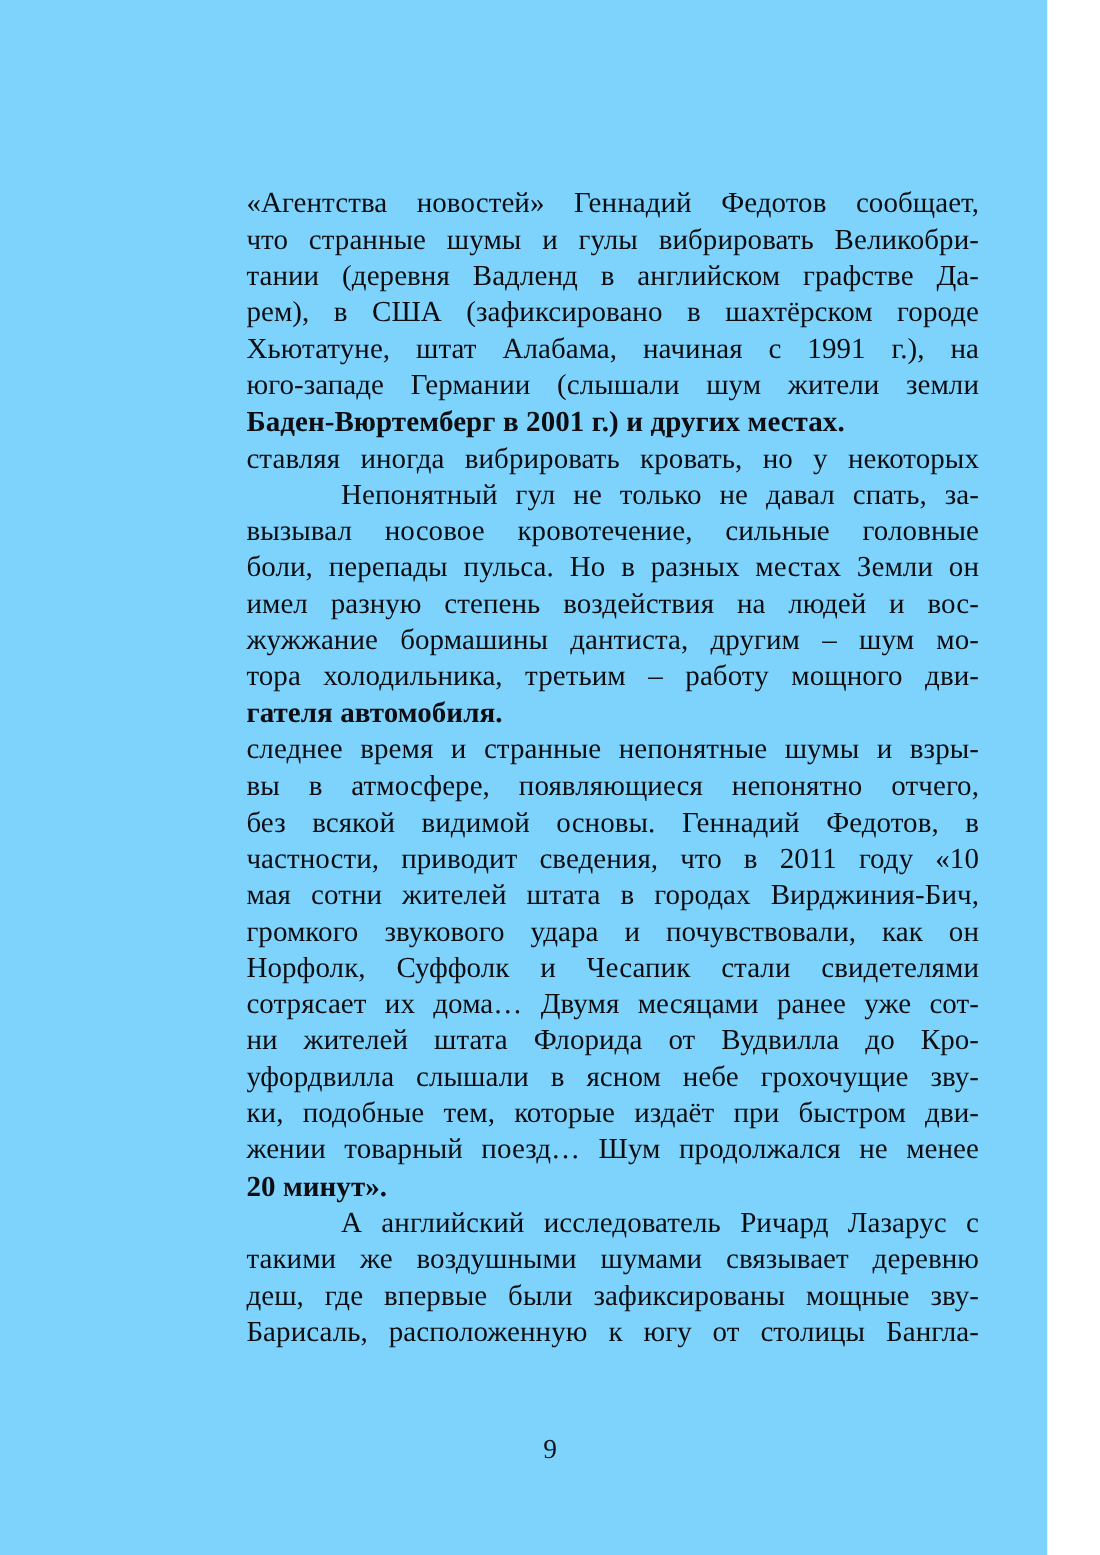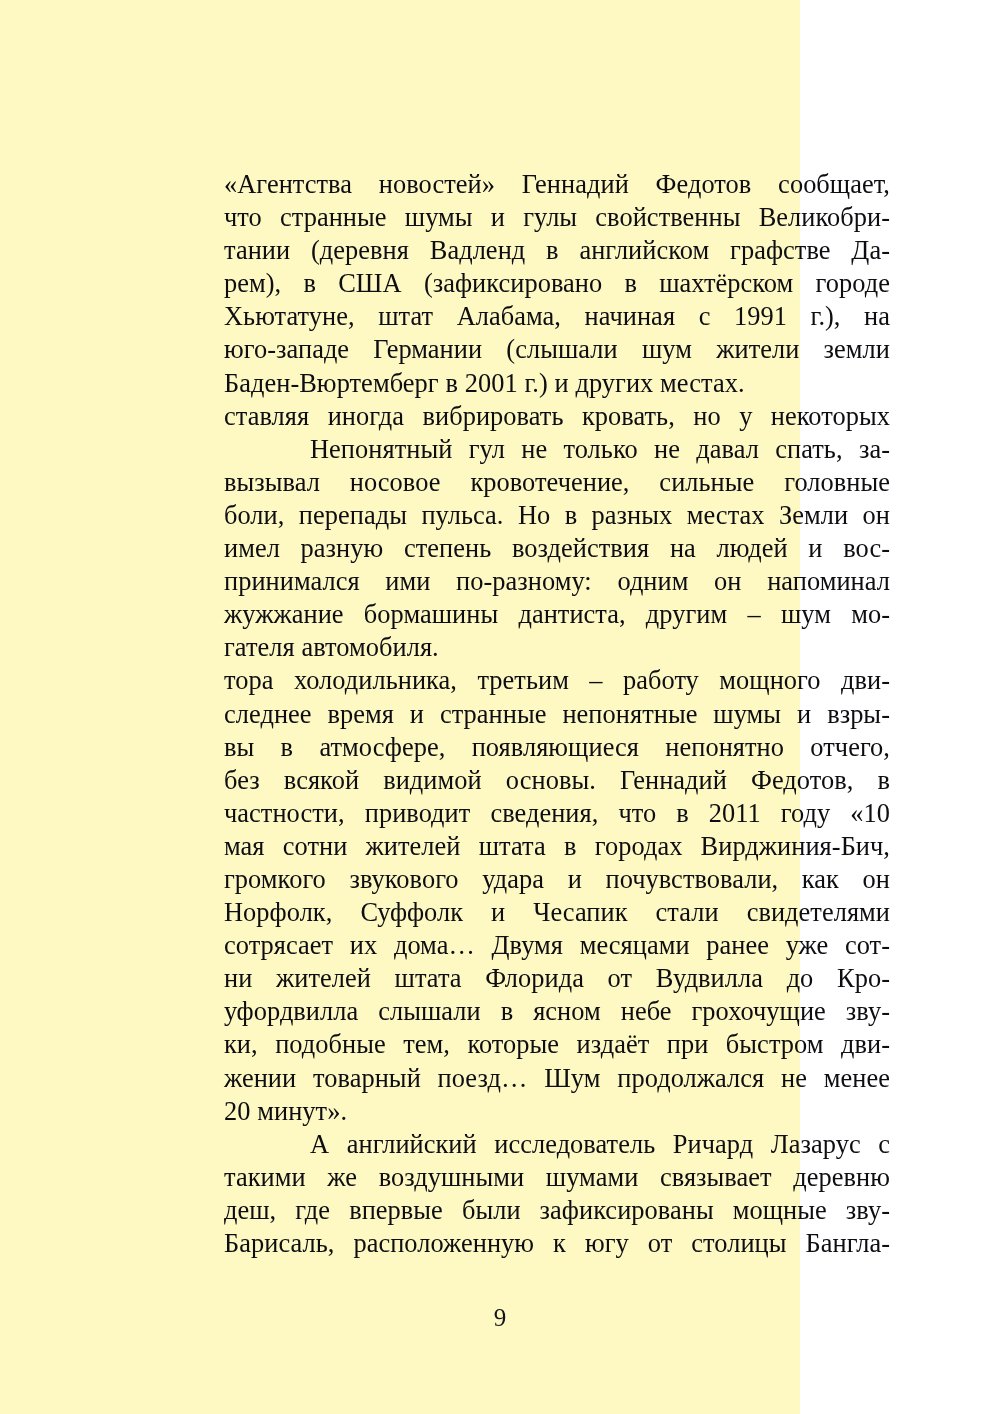--- a/index.html
+++ b/index.html
@@ -13,23 +13,23 @@
     position: relative;
     overflow: hidden;
     font-family: "Liberation Serif", "DejaVu Serif", serif;
     color: #0d0d12;
   }
 
   #page {
     position: absolute;
     left: 0;
     top: 0;
-    width: 800px;
+    width: 952px;
     height: 1414px;
-    background: #fef9c3;
+    background: #7dd3fc;
   }
 
   #text-block {
     position: absolute;
     left: 224px;
     top: 168px;
     width: 666px;
   }
 
   .para {
@@ -49,20 +49,21 @@
   
   .para .ln {
     display: block;
     text-align: justify;
     text-align-last: justify;
     white-space: nowrap;
   }
   .para .ln.last {
     text-align-last: left;
     white-space: normal;
+    font-weight: bold;
   }
   .para .ln.first {
     text-indent: 86px;
   }
   .para .ln.noind {
     text-indent: 0;
   }
 
   #page-number {
     position: absolute;
@@ -77,38 +78,37 @@
 </style>
 </head>
 <body>
 
 <div id="page">
 
   <div id="text-block">
 
     <p class="para">
       <span class="ln noind">«Агентства новостей» Геннадий Федотов сообщает,</span>
-      <span class="ln noind">что странные шумы и гулы свойственны Великобри-</span>
+      <span class="ln noind">что странные шумы и гулы вибрировать Великобри-</span>
       <span class="ln noind">тании (деревня Вадленд в английском графстве Да-</span>
       <span class="ln noind">рем), в США (зафиксировано в шахтёрском городе</span>
       <span class="ln noind">Хьютатуне, штат Алабама, начиная с 1991 г.), на</span>
       <span class="ln noind">юго-западе Германии (слышали шум жители земли</span>
       <span class="ln noind last">Баден-Вюртемберг в 2001 г.) и других местах.</span>
     </p>
 
     <p class="para">
       <span class="ln noind">ставляя иногда вибрировать кровать, но у некоторых</span>
       <span class="ln first">Непонятный гул не только не давал спать, за-</span>
       <span class="ln noind">вызывал носовое кровотечение, сильные головные</span>
       <span class="ln noind">боли, перепады пульса. Но в разных местах Земли он</span>
       <span class="ln noind">имел разную степень воздействия на людей и вос-</span>
-      <span class="ln noind">принимался ими по-разному: одним он напоминал</span>
       <span class="ln noind">жужжание бормашины дантиста, другим – шум мо-</span>
+      <span class="ln noind">тора холодильника, третьим – работу мощного дви-</span>
       <span class="ln noind last">гателя автомобиля.</span>
-      <span class="ln noind">тора холодильника, третьим – работу мощного дви-</span>
     </p>
 
     <p class="para">
       <span class="ln noind">следнее время и странные непонятные шумы и взры-</span>
       <span class="ln noind">вы в атмосфере, появляющиеся непонятно отчего,</span>
       <span class="ln noind">без всякой видимой основы. Геннадий Федотов, в</span>
       <span class="ln noind">частности, приводит сведения, что в 2011 году «10</span>
       <span class="ln noind">мая сотни жителей штата в городах Вирджиния-Бич,</span>
       <span class="ln noind">громкого звукового удара и почувствовали, как он</span>
       <span class="ln noind">Норфолк, Суффолк и Чесапик стали свидетелями</span>

